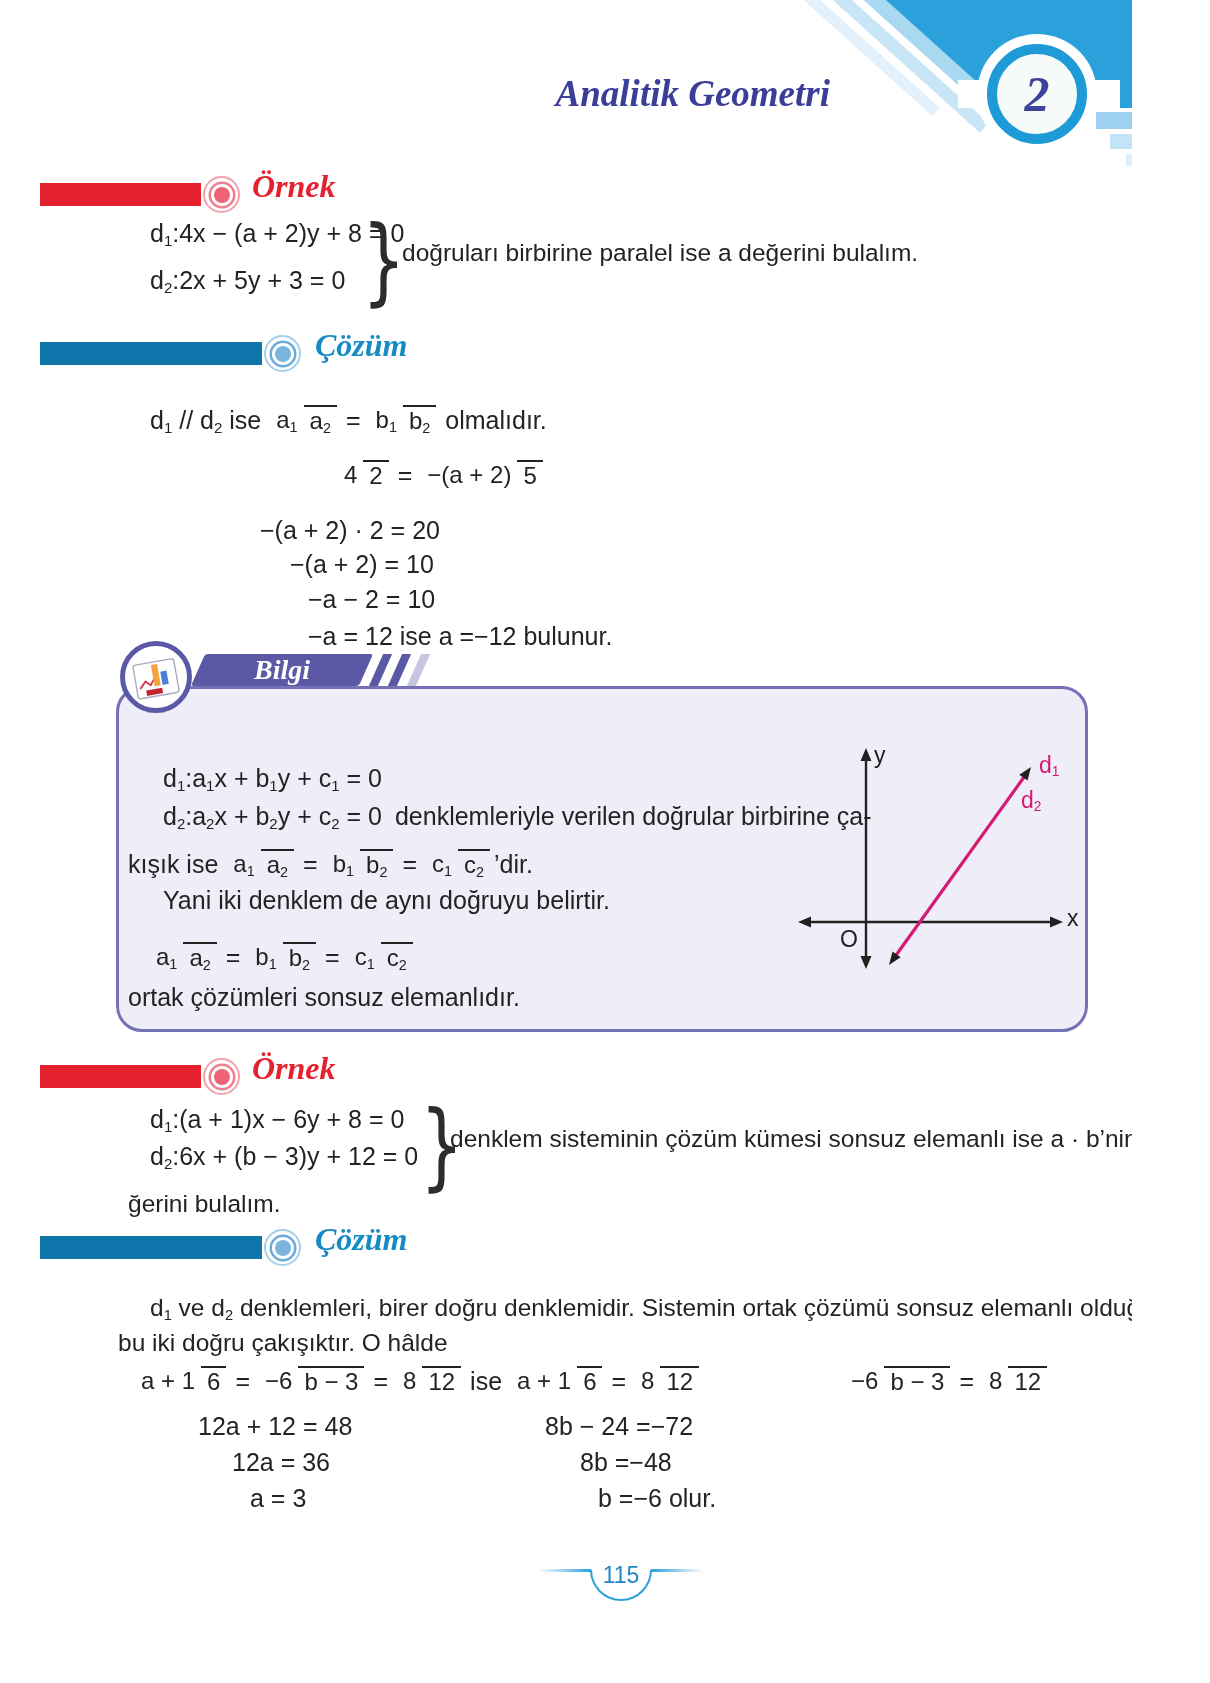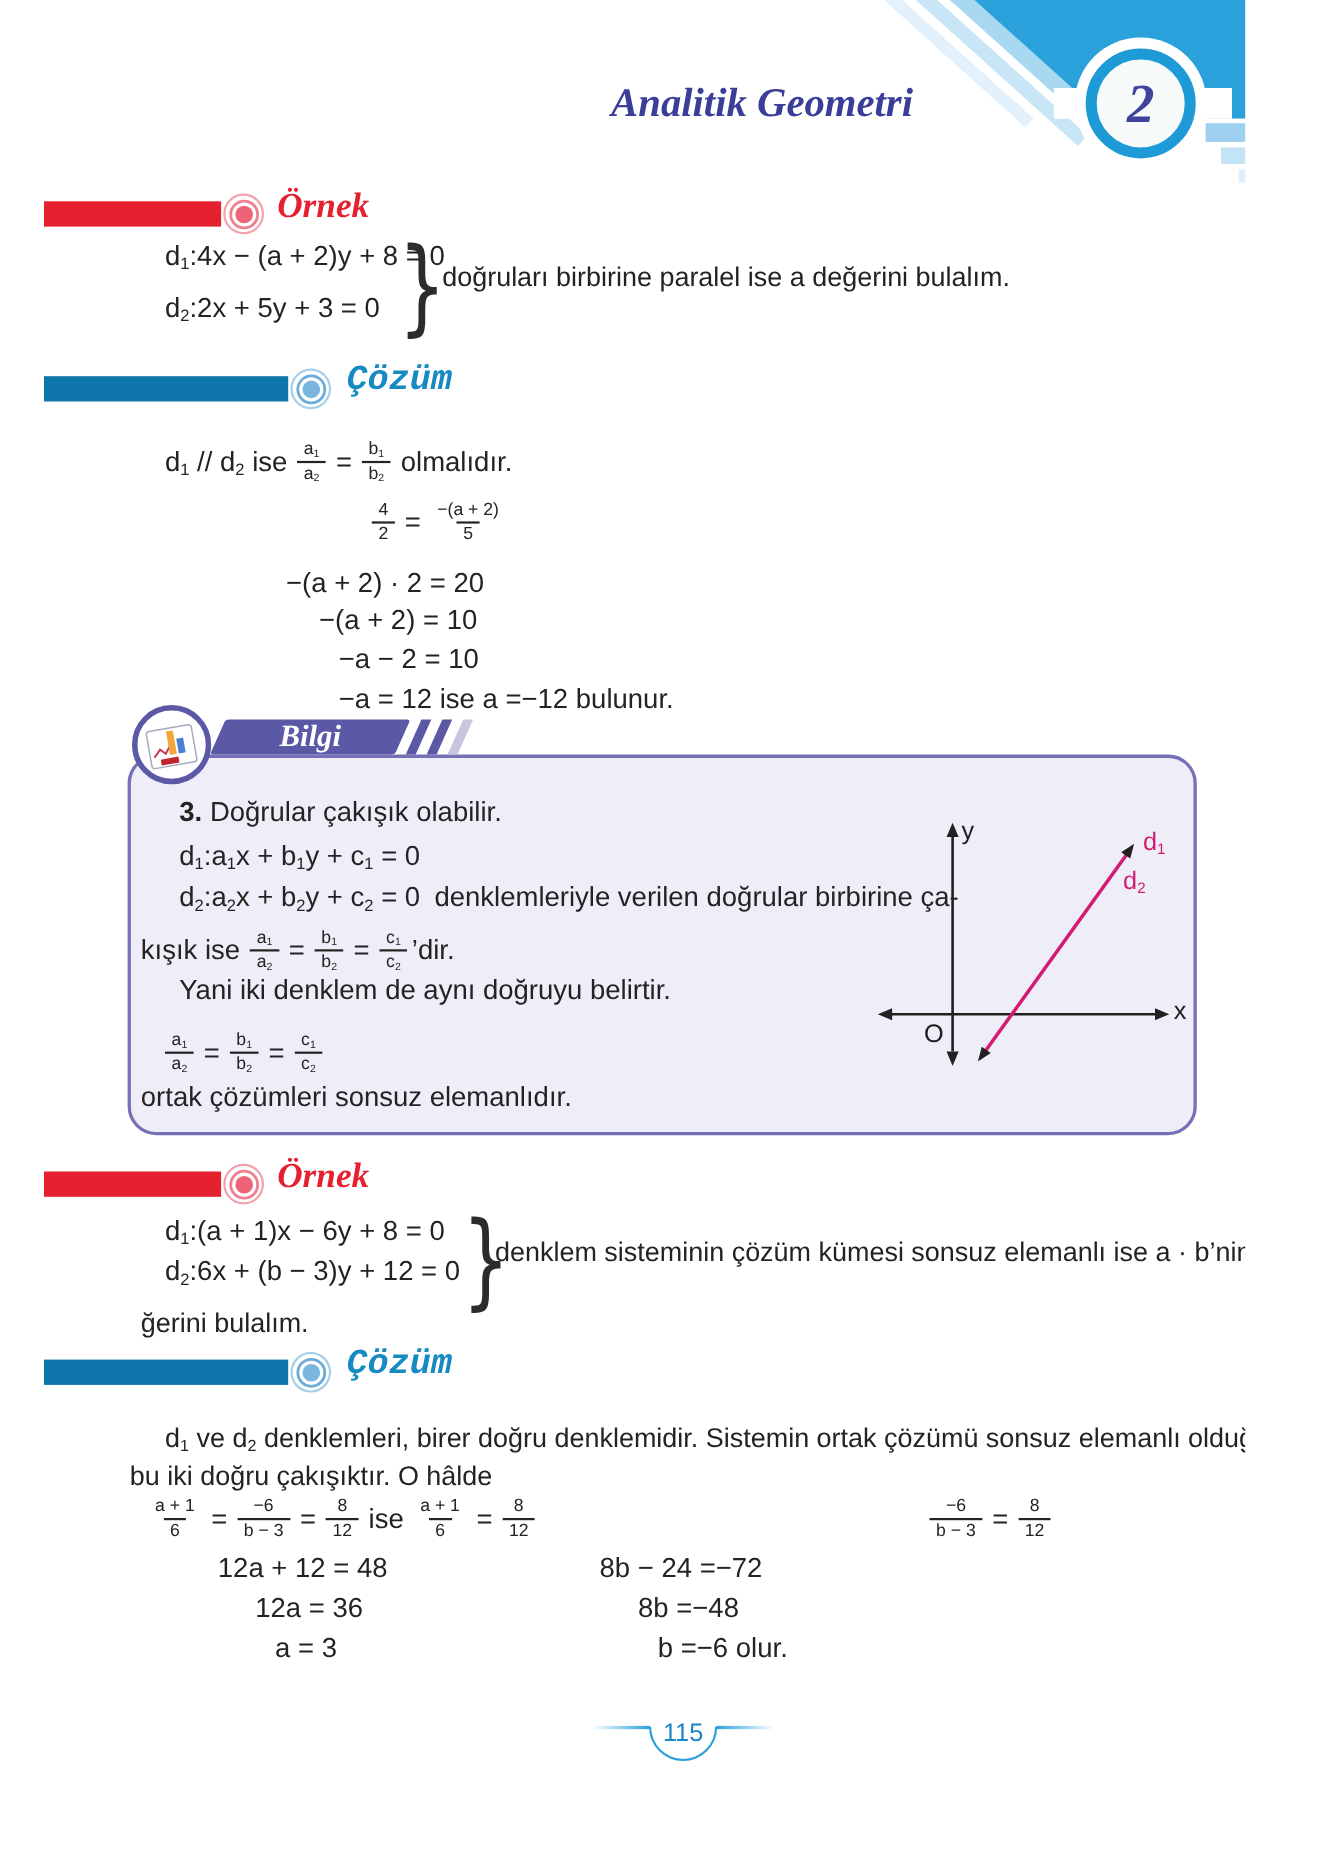--- a/index.html
+++ b/index.html
@@ -35,28 +35,28 @@
   .ricon { width:37px; height:37px; border-radius:50%; background:#fff;
            display:inline-flex; align-items:center; justify-content:center; }
   .ricon i { display:block; width:16px; height:16px; border-radius:50%; }
   .ricon-red  { border:2.5px solid #f2a2ad; }
   .ricon-red i  { background:#ee6376; box-shadow:0 0 0 3px #fff, 0 0 0 5.5px #ef7e8e; }
   .ricon-blue { border:2.5px solid #a5cfe9; }
   .ricon-blue i { background:#79b5dd; box-shadow:0 0 0 3px #fff, 0 0 0 5.5px #6cabd8; }
   .sec-label { font-family:"Liberation Serif",serif; font-style:italic; font-weight:bold;
                font-size:32px; white-space:nowrap; }
   .sec-red  { color:#e5212f; }
-  .sec-blue { color:#168ac2;font-family:Liberation Mono, monospace; }
+  .sec-blue { color:#168ac2; }
 
   
   .math { font-size:25px; white-space:nowrap; color:#262223; }
   .body-text { font-size:24.5px; white-space:nowrap; color:#262223; }
   sub { font-size:0.6em; vertical-align:-0.25em; line-height:0; }
-  .frac { display:inline-flex; flex-direction:column; align-items:center; line-height:1.12;
-          font-size:16px; }
+  .frac { display:inline-flex; flex-direction:row; align-items:center; line-height:1.12;
+          font-size:24px; }
   .frac .num, .frac .den { padding:1px 6px; text-align:center; white-space:nowrap; }
   .frac .den { border-top:2.2px solid #262223; }
   .mrow { display:flex; align-items:center; gap:9px; }
   .brace { font-family:"DejaVu Sans",sans-serif; font-size:76px; font-weight:normal;
            color:#2c2c2c; line-height:1; transform:scaleY(1.25) scaleX(0.9); transform-origin:top left; }
   .b { font-weight:bold; }
 
   
   .bilgi-box { left:116px; top:686px; width:972px; height:346px; background:#efeef8;
                border:3px solid #7471b6; border-radius:26px; }
@@ -167,24 +167,20 @@
 
   <div class="abs ribbon-wrap">
     <div class="ribbon-body">
       <span>Bilgi</span>
     </div>
     <div class="rstripe" style="background:#5b59a6"></div>
     <div class="rstripe" style="background:#5b59a6"></div>
     <div class="rstripe" style="background:#c7c5e0"></div>
   </div>
 
-  <div class="abs math" style="left:163px;top:724px">
-    <span class="b">3.</span>
-    <span>Doğrular çakışık olabilir.</span>
-  </div>
   <div class="abs math" style="left:163px;top:764px">d<sub>1</sub>:a<sub>1</sub>x + b<sub>1</sub>y + c<sub>1</sub> = 0</div>
   <div class="abs mrow" style="left:163px;top:802px">
     <span class="math">d<sub>2</sub>:a<sub>2</sub>x + b<sub>2</sub>y + c<sub>2</sub> = 0</span>
     <span class="math" style="margin-left:4px">denklemleriyle verilen doğrular birbirine ça-</span>
   </div>
 
   <div class="abs mrow" style="left:128px;top:836px;height:56px">
     <span class="math">kışık ise</span>
     <span class="frac">
         <span class="num">a<sub>1</sub></span>

